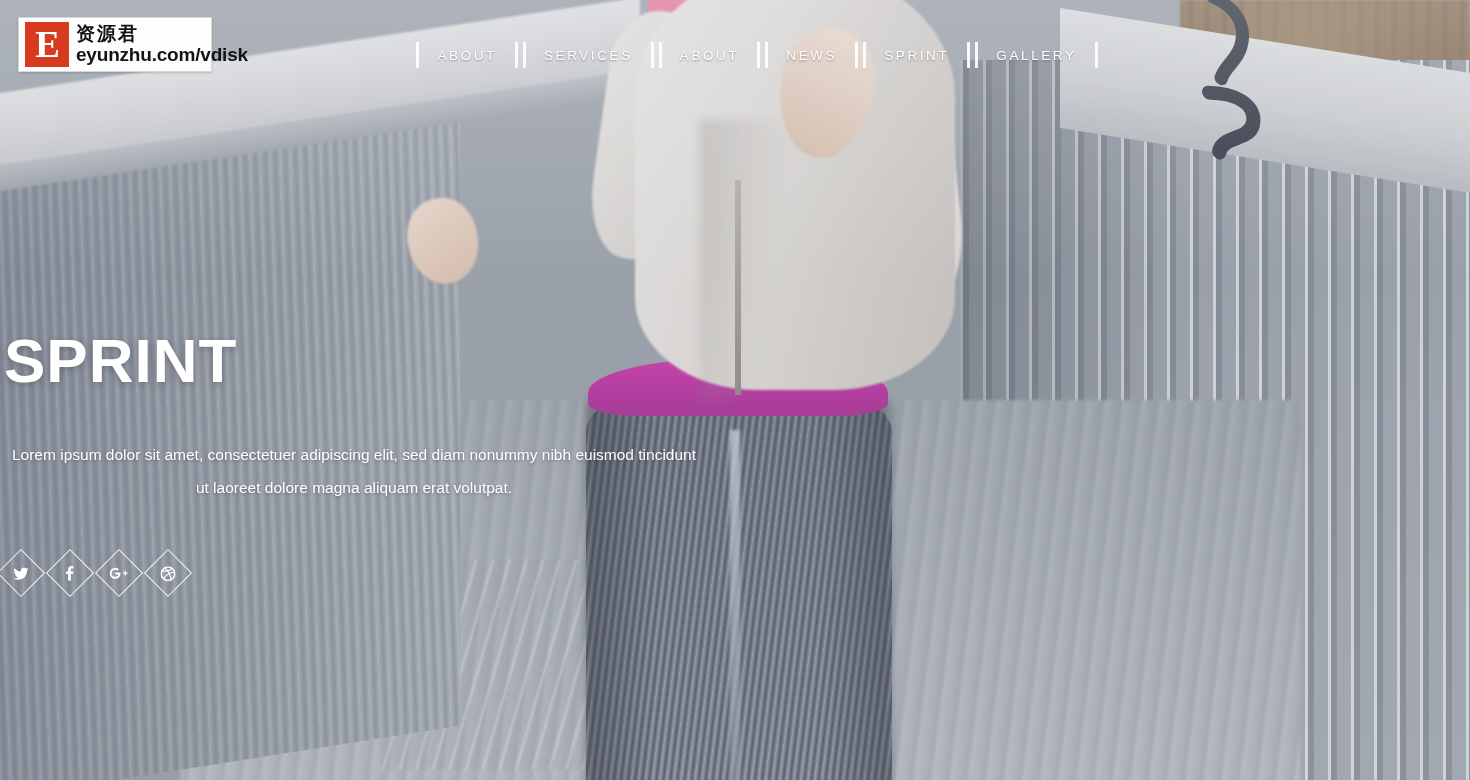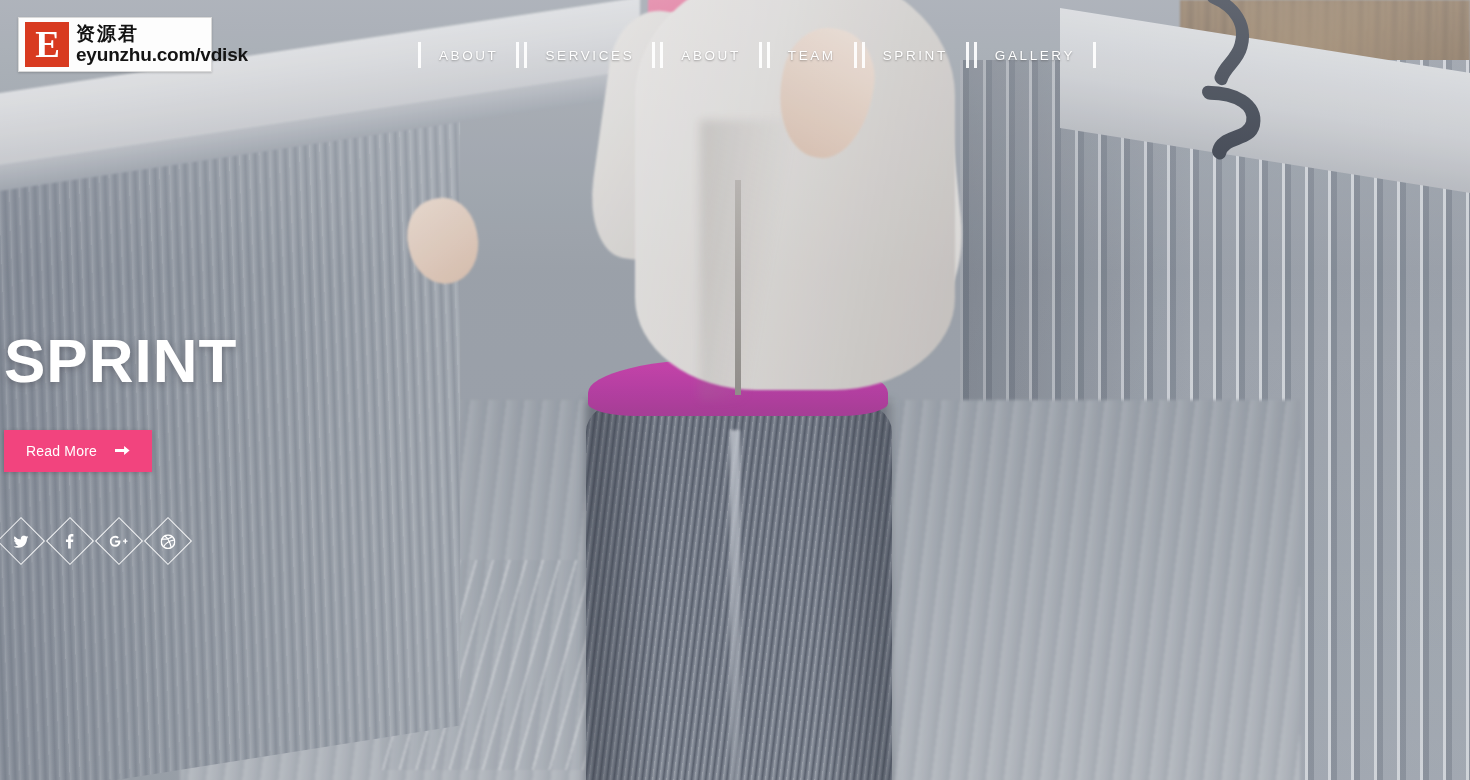--- a/index.html
+++ b/index.html
@@ -445,21 +445,21 @@
 
       <div class="nav-item">
         <span class="nav-bar"></span>
         <a class="nav-link">ABOUT</a>
         <span class="nav-bar"></span>
       </div>
       <span class="nav-gap"></span>
 
       <div class="nav-item">
         <span class="nav-bar"></span>
-        <a class="nav-link">TEAM</a>
+        <a class="nav-link">NEWS</a>
         <span class="nav-bar"></span>
       </div>
       <span class="nav-gap"></span>
 
       <div class="nav-item">
         <span class="nav-bar"></span>
         <a class="nav-link">SPRINT</a>
         <span class="nav-bar"></span>
       </div>
       <span class="nav-gap"></span>
@@ -470,29 +470,22 @@
         <span class="nav-bar"></span>
       </div>
 
     </div>
   </nav>
 
   <div class="hero-content">
 
     <h1 class="hero-title">SPRINT</h1>
 
-
-    <button class="btn-readmore">
-      <span>Read More</span>
-      <span class="arrow">
-        <svg width="15" height="13" viewBox="0 0 15 13" aria-hidden="true">
-          <path d="M0 5.1h9.1V2.0L14.6 6.5 9.1 11V7.9H0z" fill="#ffffff"></path>
-        </svg>
-      </span>
-    </button>
+    <p class="hero-sub">Lorem ipsum dolor sit amet, consectetuer adipiscing elit, sed diam nonummy nibh euismod tincidunt ut laoreet dolore magna aliquam erat volutpat.</p>
+
 
     <div class="socials">
 
       <a class="social">
         <span class="ico">
           <svg width="15" height="13" viewBox="0 0 16 13">
             <path fill="#fff" d="M16 1.54c-.59.26-1.22.44-1.89.52.68-.41 1.2-1.05 1.44-1.82-.63.38-1.34.65-2.08.8A3.28 3.28 0 0 0 11.07 0C9.26 0 7.8 1.47 7.8 3.28c0 .26.03.51.09.75A9.31 9.31 0 0 1 1.11.6a3.27 3.27 0 0 0 1.01 4.38 3.25 3.25 0 0 1-1.48-.41v.04c0 1.59 1.13 2.92 2.63 3.22-.28.07-.57.11-.87.11-.21 0-.42-.02-.62-.06a3.28 3.28 0 0 0 3.06 2.28A6.58 6.58 0 0 1 0 11.54a9.28 9.28 0 0 0 5.03 1.47c6.04 0 9.34-5 9.34-9.34l-.01-.43c.64-.46 1.2-1.04 1.64-1.7z"></path>
           </svg>
         </span>
       </a>

